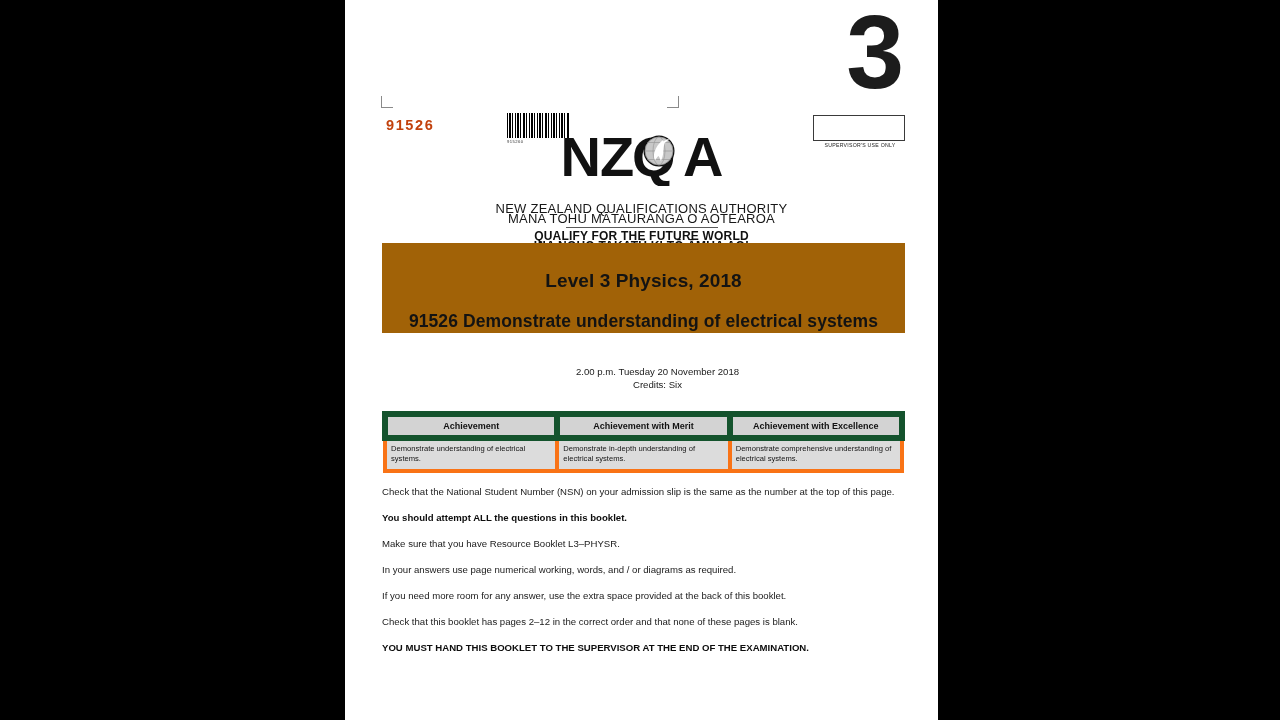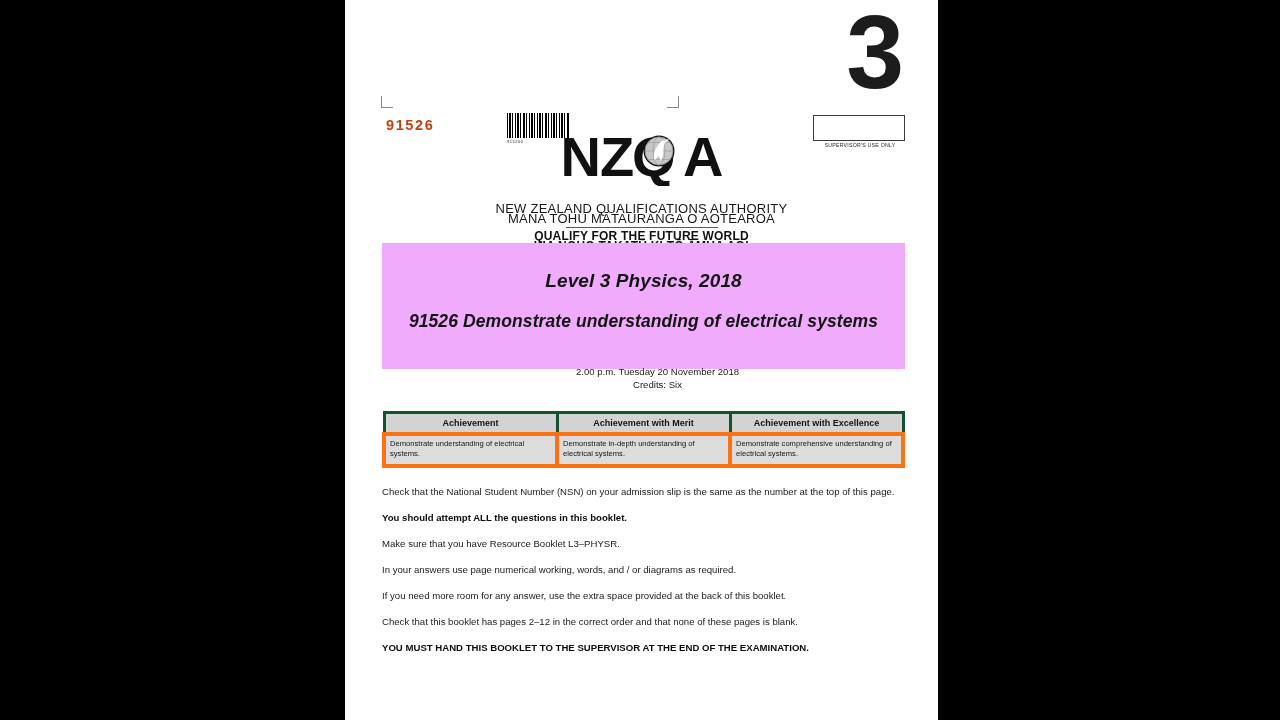--- a/index.html
+++ b/index.html
@@ -166,23 +166,22 @@
     color: #111;
     line-height: 10px;
   }
 
   
   #title-banner {
     position: absolute;
     left: 37px;
     top: 243px;
     width: 523px;
-    height: 126px;
-    background: #f0abfc;
-    font-style: italic;
+    height: 90px;
+    background: #a16207;
   }
   #title-line1 {
     text-align: center;
     font-size: 19px;
     font-weight: bold;
     color: #131313;
     padding-top: 27px;
     letter-spacing: 0.1px;
   }
   #title-line2 {
@@ -211,21 +210,21 @@
   #criteria-table {
     position: absolute;
     left: 37px;
     top: 411px;
     width: 523px;
     border-collapse: collapse;
     table-layout: fixed;
   }
   #criteria-table th {
     background: #d3d3d3;
-    border: 3px solid #14532d;
+    border: 6px solid #14532d;
     font-size: 9px;
     font-weight: bold;
     color: #121212;
     text-align: center;
     padding: 4px 2px 4px 2px;
   }
   #criteria-table td {
     background: #dcdcdc;
     border: 4px solid #f97316;
     font-size: 7.6px;

